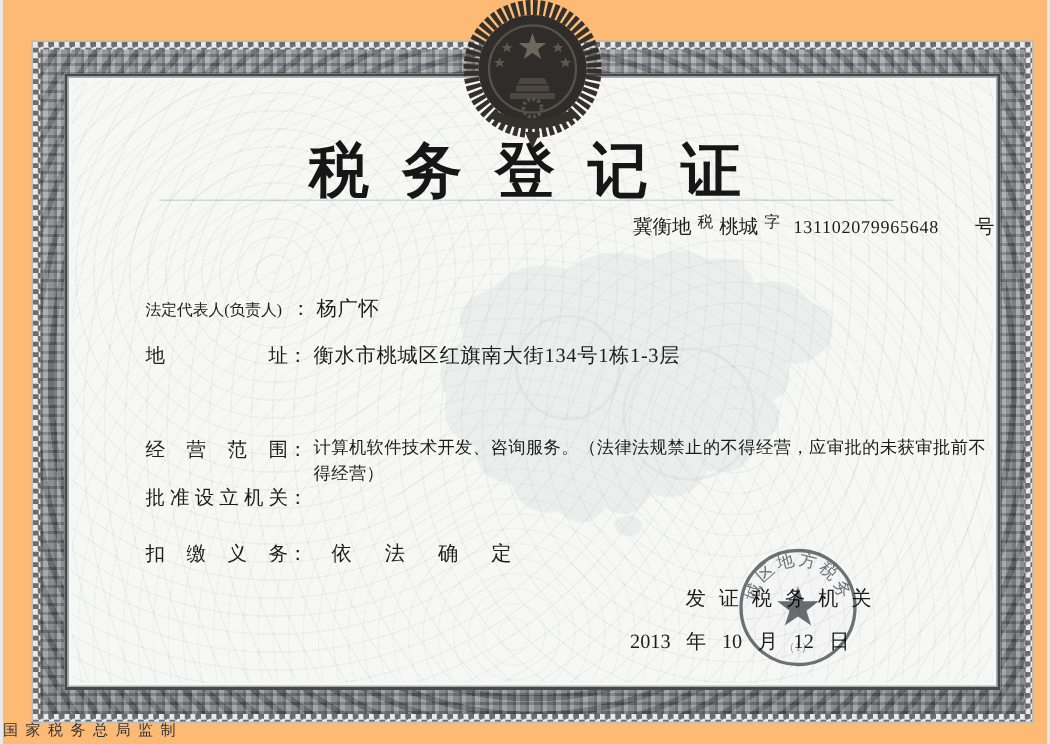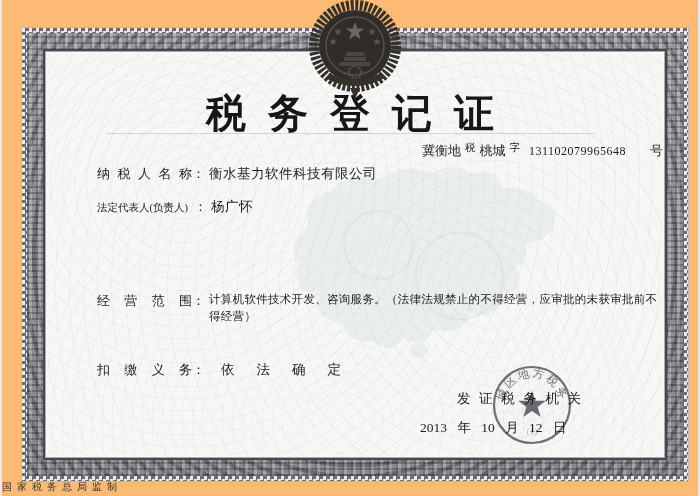--- a/index.html
+++ b/index.html
@@ -104,28 +104,31 @@
     <path d="M28 76 Q55 90 82 76" fill="none" stroke="#35312b" stroke-width="6"></path>
     <polygon points="50,88 60,88 55,99" fill="#35312b"></polygon>
   </svg>
 
   <div class="title">税务登记证</div>
 
   <div class="serial">
     <span>冀衡地</span><span class="sup">税</span><span>桃城</span><span class="sup">字</span><span class="num">131102079965648</span><span class="suffix">号</span>
   </div>
 
-  <div class="row r0">
-    <span class="lbl">纳税人名称</span><span class="colon">：</span><span class="val">衡水基力软件科技有限公司</span>
-  </div>
   <div class="row r1">
     <span class="lbl-long">法定代表人(负责人)</span><span class="colon">：</span><span class="val">杨广怀</span>
   </div>
+  <div class="row r2">
+    <span class="lbl">地址</span><span class="colon">：</span><span class="val">衡水市桃城区红旗南大街134号1栋1-3层</span>
+  </div>
   <div class="row r4">
     <span class="lbl">经营范围</span><span class="colon">：</span><span class="val val-wrap">计算机软件技术开发、咨询服务。（法律法规禁止的不得经营，应审批的未获审批前不得经营）</span>
+  </div>
+  <div class="row r5">
+    <span class="lbl">批准设立机关</span><span class="colon">：</span>
   </div>
   <div class="row r6">
     <span class="lbl">扣缴义务</span><span class="colon">：</span><span class="val-spread">依法确定</span>
   </div>
 
   <div class="issuer">发证税务机关</div>
   <div class="date">2013 年 10 月 12 日</div>
 
   <svg class="stamp" viewBox="0 0 150 150">
     <defs>

